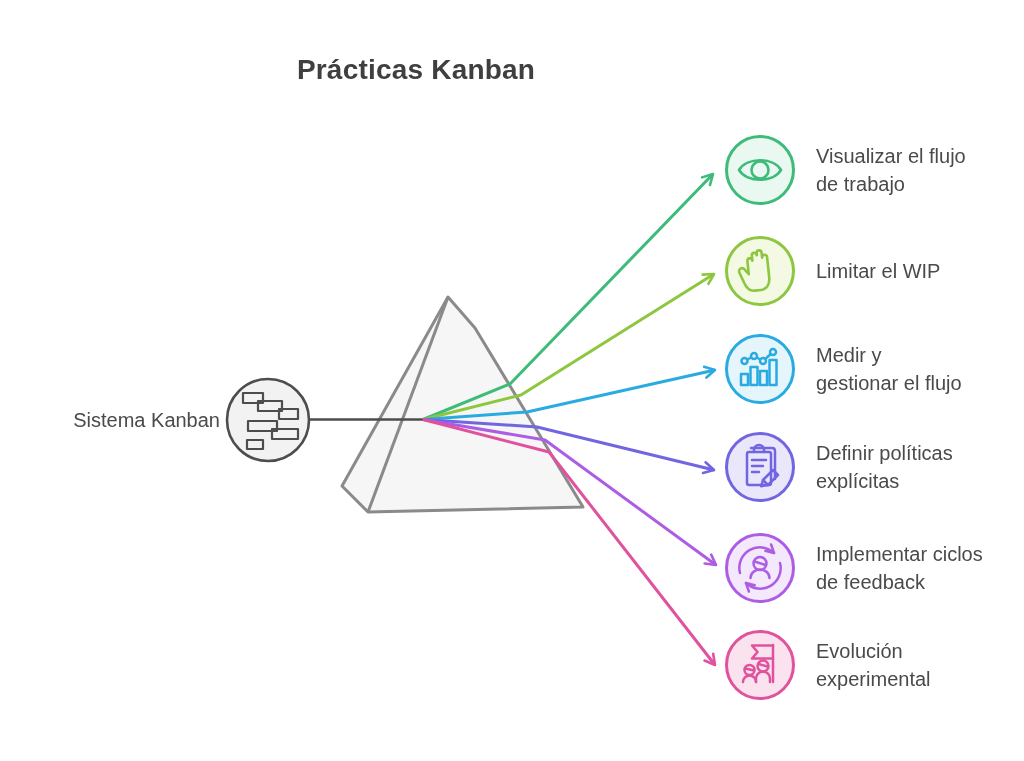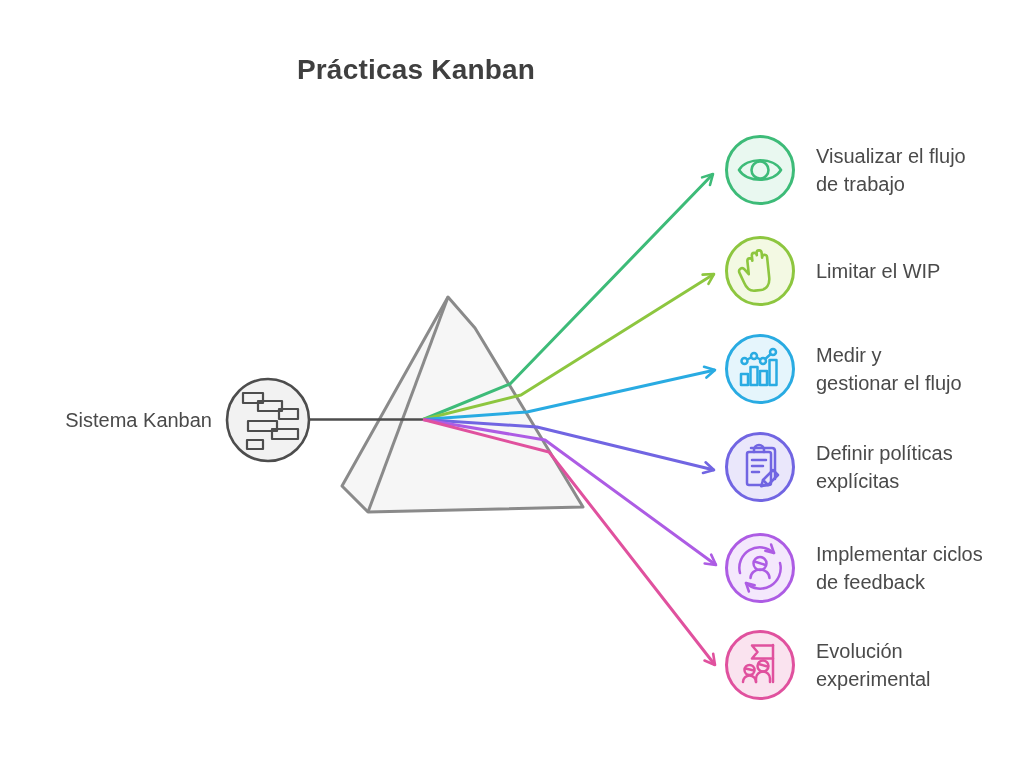--- a/index.html
+++ b/index.html
@@ -5,21 +5,21 @@
   html,body{margin:0;padding:0;background:#ffffff;}
   .stage{
     position:relative;width:1024px;height:761px;overflow:hidden;background:#ffffff;
     font-family:"Liberation Sans", sans-serif;
   }
   .title{
     position:absolute;top:54px;left:0;width:832px;text-align:center;
     font-size:28px;font-weight:700;color:#3f3f3f;letter-spacing:0.2px;
   }
   .source-label{
-    position:absolute;top:395px;left:24px;width:188px;height:50px;
+    position:absolute;top:395px;left:32px;width:188px;height:50px;
     display:flex;align-items:center;justify-content:flex-end;
     font-size:20px;color:#4a4a4a;
   }
   .diagram-svg{position:absolute;top:0;left:0;}
   .item-label{
     position:absolute;left:816px;width:215px;height:64px;
     display:flex;align-items:center;
     font-size:20px;line-height:28px;color:#4a4a4a;white-space:pre-line;
   }
   .il-0{top:138px;} .il-1{top:239px;} .il-2{top:337px;}

